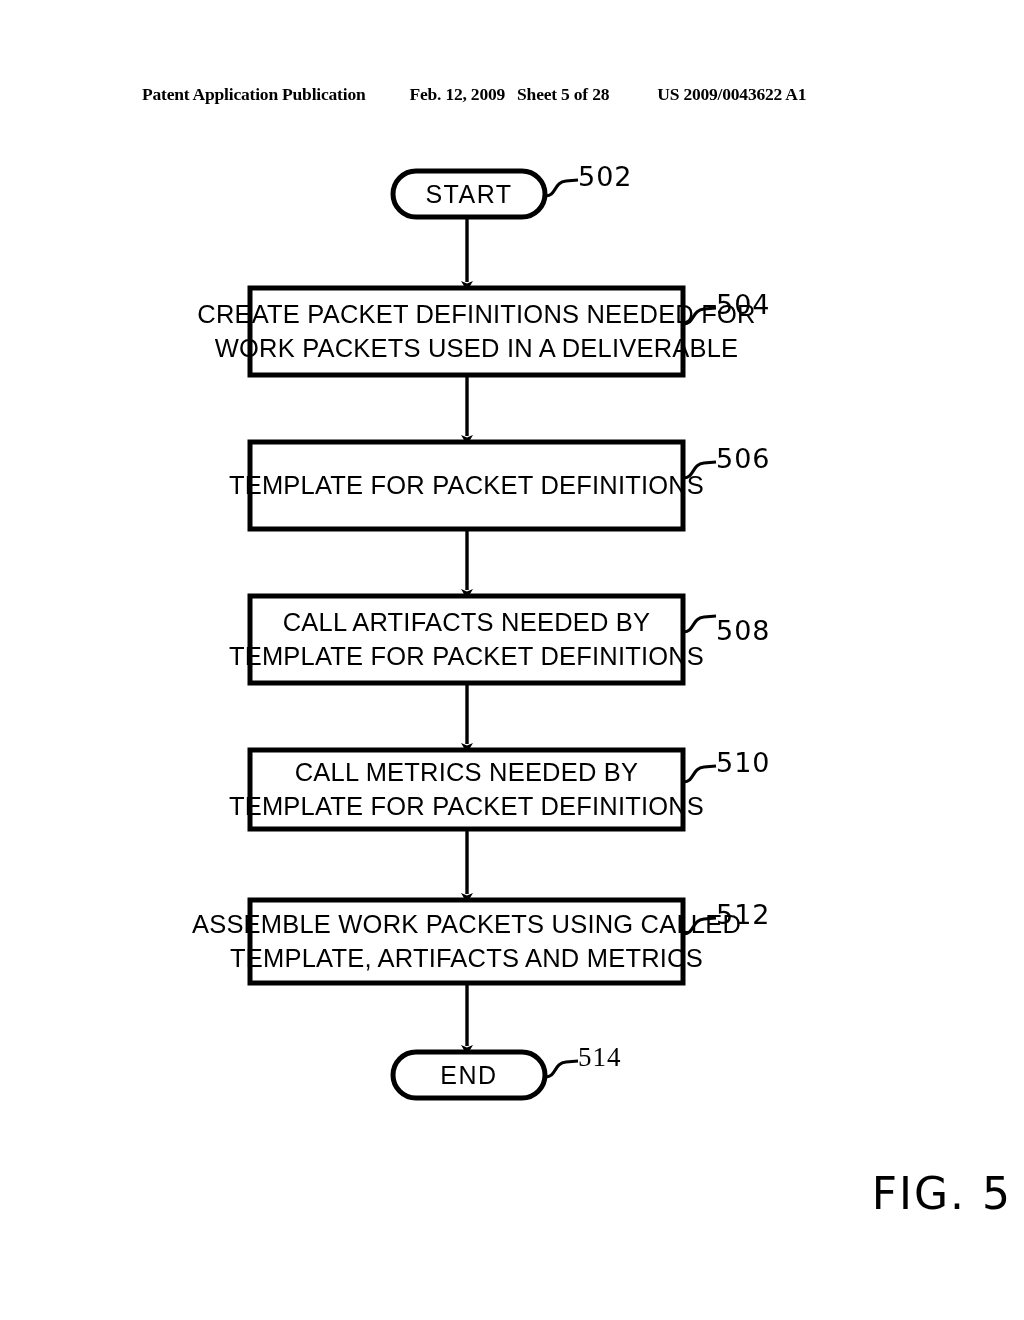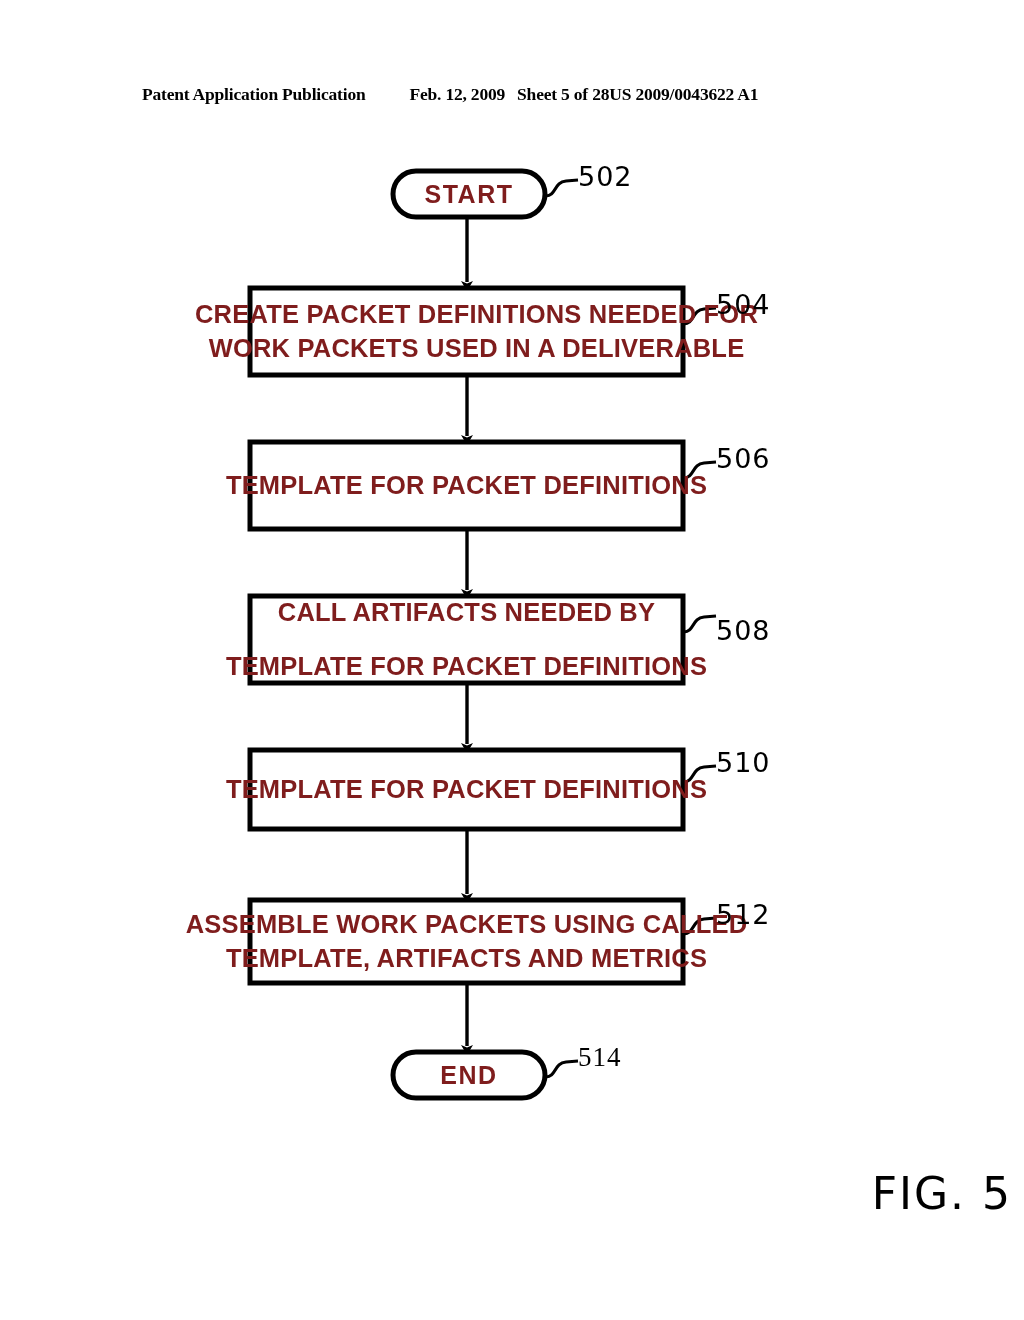--- a/index.html
+++ b/index.html
@@ -28,43 +28,43 @@
     font-family: "Liberation Serif", serif;
     font-weight: bold;
     font-size: 17.5px;
     color: #000000;
     white-space: nowrap;
     letter-spacing: -0.2px;
   }
   .hdr-pub   { flex: 0 0 auto; margin-left: 14px; }
   .hdr-date  { flex: 0 0 auto; margin-left: 44px; }
   .hdr-sheet { flex: 0 0 auto; margin-left: 12px; }
-  .hdr-num   { flex: 0 0 auto; }
+  .hdr-num   { flex: 0 0 auto; margin-left: 48px; }
 
   
   #flow-canvas {
     position: absolute;
     top: 0;
     left: 0;
     width: 1024px;
     height: 1320px;
     pointer-events: none;
   }
 
   
   .shape-text {
     position: absolute;
     display: flex;
     flex-direction: column;
     align-items: center;
     justify-content: center;
     text-align: center;
-    color: #7f1d1d;
+    color: #000000;
     font-family: "Liberation Sans Narrow", "Liberation Sans", sans-serif;
-    font-weight: 700;
+    font-weight: 400;
     letter-spacing: 0.3px;
     line-height: 1.30;
     white-space: nowrap;
   }
   .terminal-text {
     font-size: 25px;
     letter-spacing: 1.5px;
   }
   .process-text {
     font-size: 25.5px;
@@ -154,26 +154,27 @@
 
 <div class="shape-text process-text" style="left:260px; top:288px; width:433px; height:87px;">
   <span class="line">CREATE PACKET DEFINITIONS NEEDED FOR</span>
   <span class="line">WORK PACKETS USED IN A DELIVERABLE</span>
 </div>
 
 <div class="shape-text process-text" style="left:250px; top:442px; width:433px; height:87px;">
   <span class="line">TEMPLATE FOR PACKET DEFINITIONS</span>
 </div>
 
-<div class="shape-text process-text" style="left:250px; top:596px; width:433px; height:87px;justify-content:space-between;">
+<div class="shape-text process-text" style="left:250px; top:596px; width:433px; height:87px;">
   <span class="line">CALL ARTIFACTS NEEDED BY</span>
   <span class="line">TEMPLATE FOR PACKET DEFINITIONS</span>
 </div>
 
 <div class="shape-text process-text" style="left:250px; top:750px; width:433px; height:79px;">
+  <span class="line">CALL METRICS NEEDED BY</span>
   <span class="line">TEMPLATE FOR PACKET DEFINITIONS</span>
 </div>
 
 <div class="shape-text process-text" style="left:250px; top:900px; width:433px; height:83px;">
   <span class="line">ASSEMBLE WORK PACKETS USING CALLED</span>
   <span class="line">TEMPLATE, ARTIFACTS AND METRICS</span>
 </div>
 
 <div class="shape-text terminal-text" style="left:393px; top:1052px; width:152px; height:46px;">
   <span class="line">END</span>

